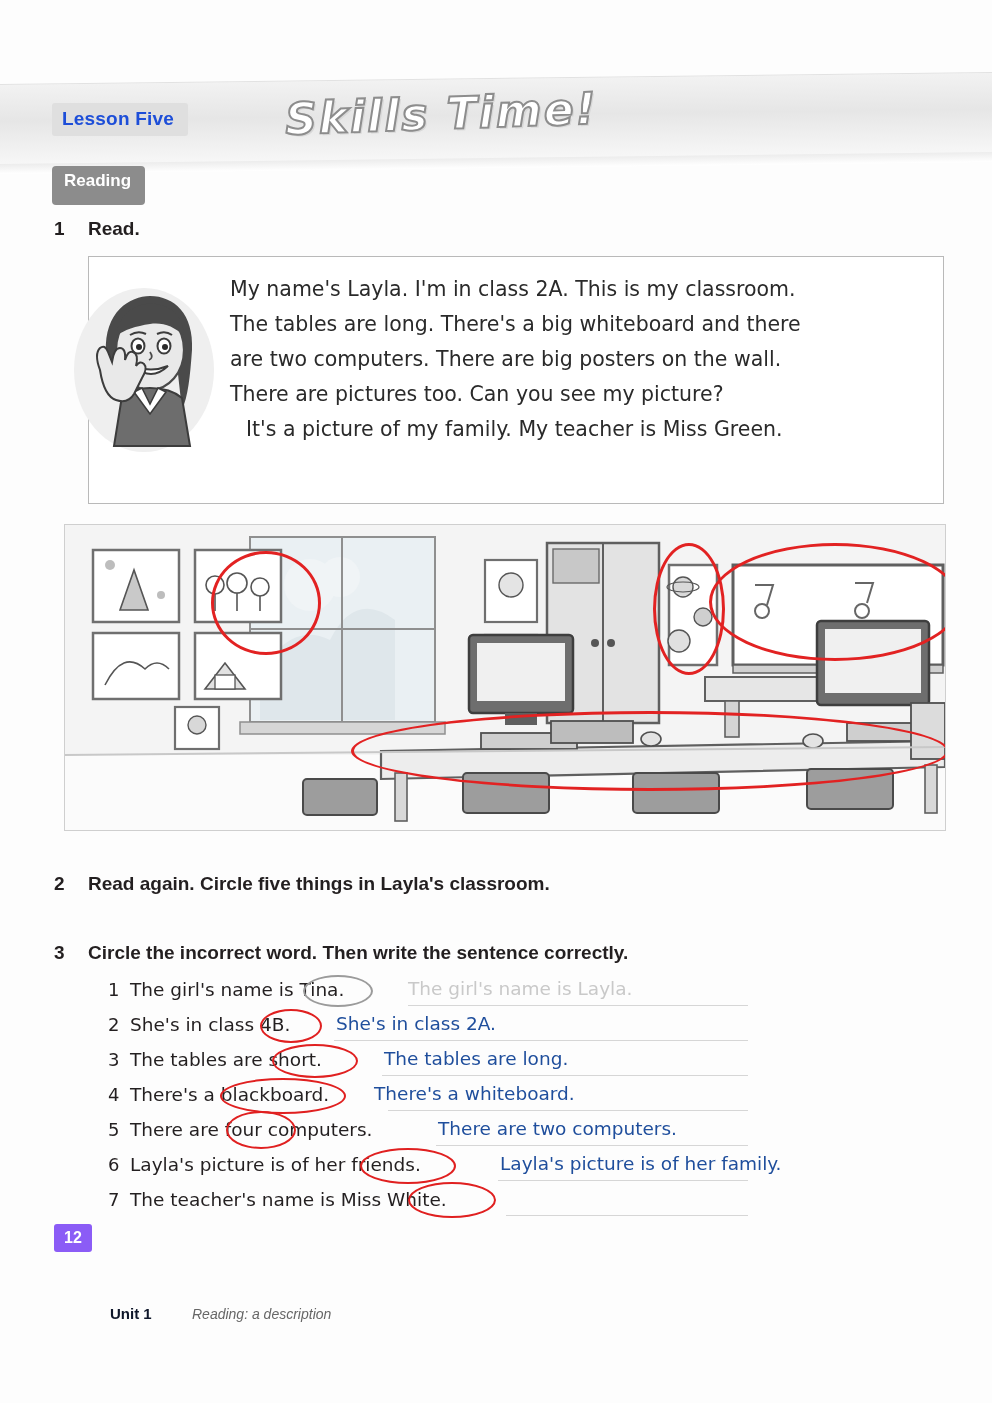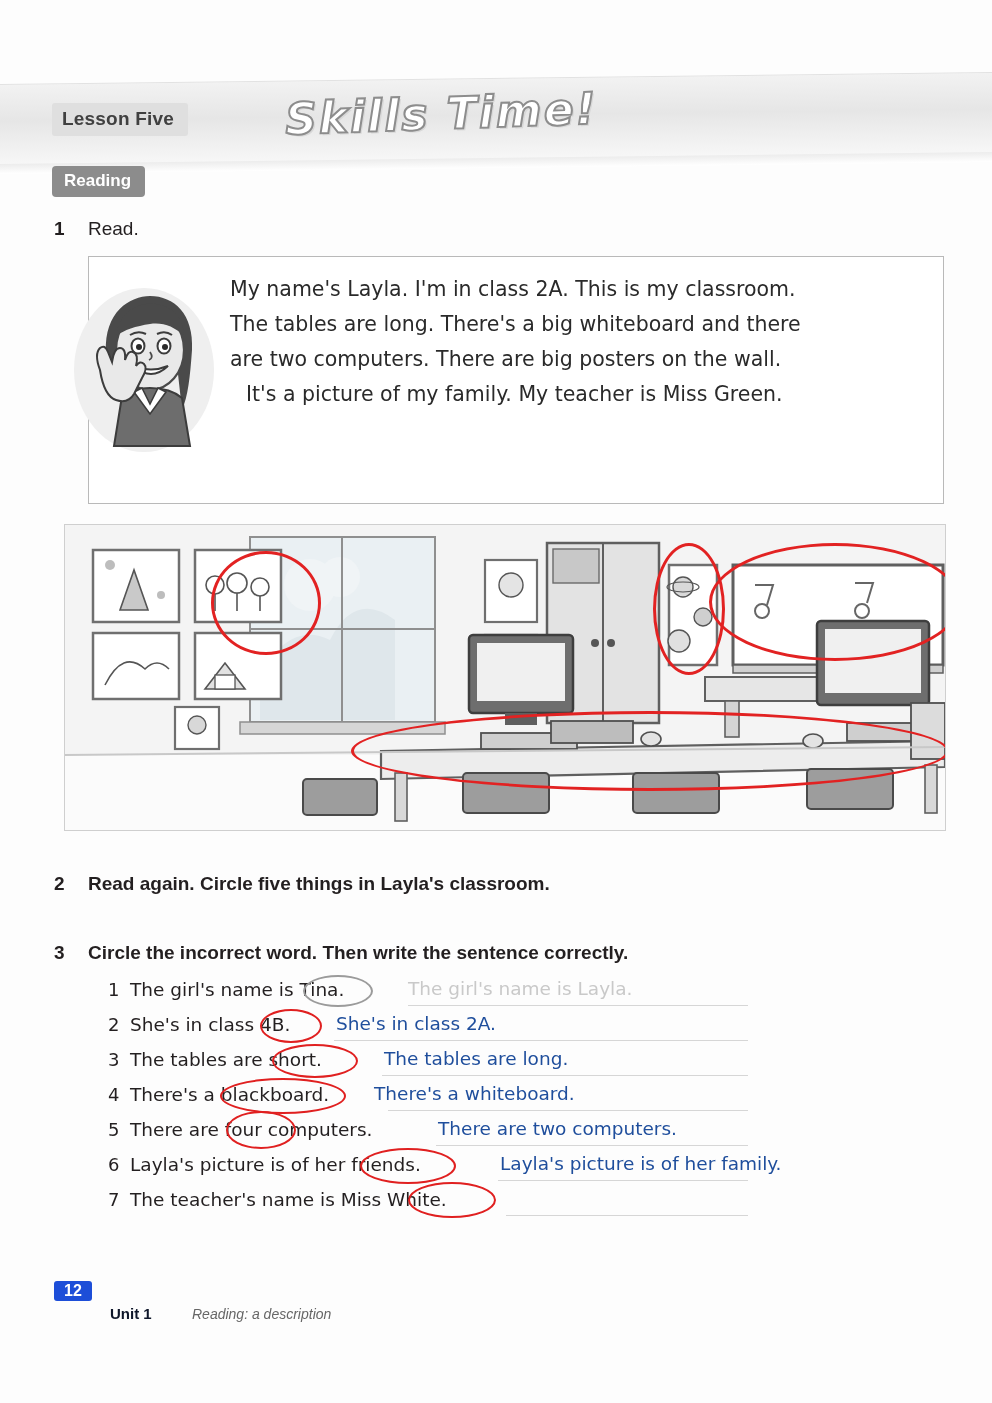--- a/index.html
+++ b/index.html
@@ -42,21 +42,21 @@
 
   .lesson-pill {
     position: absolute;
     left: 52px;
     top: 103px;
     padding: 5px 14px 6px 10px;
     background: #dfdfdf;
     border-radius: 3px;
     font-size: 19px;
     font-weight: bold;
-    color: #404040;
+    color: #1d4ed8;
     letter-spacing: .2px;
   }
 
   .skills-time {
     position: absolute;
     left: 285px;
     top: 88px;
     font-family: "DejaVu Sans", sans-serif;
     font-size: 44px;
     font-weight: bold;
@@ -65,42 +65,42 @@
     color: #ffffff;
     -webkit-text-stroke: 2px #8d8d8d;
     text-shadow: 2px 2px 0 #d8d8d8;
     transform: rotate(-2deg);
   }
 
   .reading-pill {
     position: absolute;
     left: 52px;
     top: 166px;
-    padding: 5px 14px 6px 12px;
+    padding: 5px 14px 14px 12px;
     background: #8c8c8c;
     border-radius: 4px;
     font-size: 17px;
     font-weight: bold;
     color: #ffffff;
   }
 
   
   .ex1-num {
     position: absolute;
     left: 54px;
     top: 218px;
     font-size: 19px;
     font-weight: bold;
   }
   .ex1-label {
     position: absolute;
     left: 88px;
     top: 218px;
     font-size: 19px;
-    font-weight: normal;
+    font-weight: bold;
   }
 
   .text-box {
     position: absolute;
     left: 88px;
     top: 256px;
     width: 856px;
     height: 248px;
     border: 1px solid #b9b9b9;
     background: #ffffff;
@@ -212,24 +212,24 @@
     position: absolute;
     border: 2px solid #9b9b9b;
     border-radius: 50%;
     pointer-events: none;
   }
 
   
   .page-num {
     position: absolute;
     left: 54px;
-    top: 1281px;
+    top: 1224px;
     width: 38px;
-    height: 20px;
-    background: #1d4ed8;
+    height: 28px;
+    background: #8b5cf6;
     color: #fff;
     font-size: 16px;
     font-weight: bold;
     display: flex;
     align-items: center;
     justify-content: center;
     border-radius: 3px;
   }
   .footer-unit {
     position: absolute;
@@ -300,20 +300,21 @@
       <path d="M72 110 L80 126 L88 110 L96 114 L80 136 L64 114 Z" fill="#ffffff" stroke="#3c3c3c" stroke-width="1.6"></path>
 
       <path d="M30 92 q-6 -16 0 -22 q5 -4 8 4 l4 10 q2 -14 8 -14 q6 0 5 12 q3 -10 8 -8 q6 2 3 14 q4 -6 8 -2 q4 4 -2 14 l-8 16 q-6 10 -18 6 q-12 -4 -16 -30 Z" fill="#e9e9e9" stroke="#3c3c3c" stroke-width="2"></path>
     </svg>
   </div>
 
   <div class="reading-text">
     <p>My name's Layla. I'm in class 2A. This is my classroom.</p>
     <p>The tables are long. There's a big whiteboard and there</p>
     <p>are two computers. There are big posters on the wall.</p>
+    <p>There are pictures too. Can you see my picture?</p>
     <p class="indent">It's a picture of my family. My teacher is Miss Green.</p>
   </div>
 
   <div class="picture">
     <svg width="880" height="305" viewBox="0 0 880 305">
       <rect x="0" y="0" width="880" height="305" fill="#fbfbfb"></rect>
 
       <rect x="0" y="0" width="880" height="230" fill="#f4f4f4"></rect>
 
       <rect x="185" y="12" width="185" height="185" fill="#eaf0f3" stroke="#8f8f8f" stroke-width="2"></rect>

